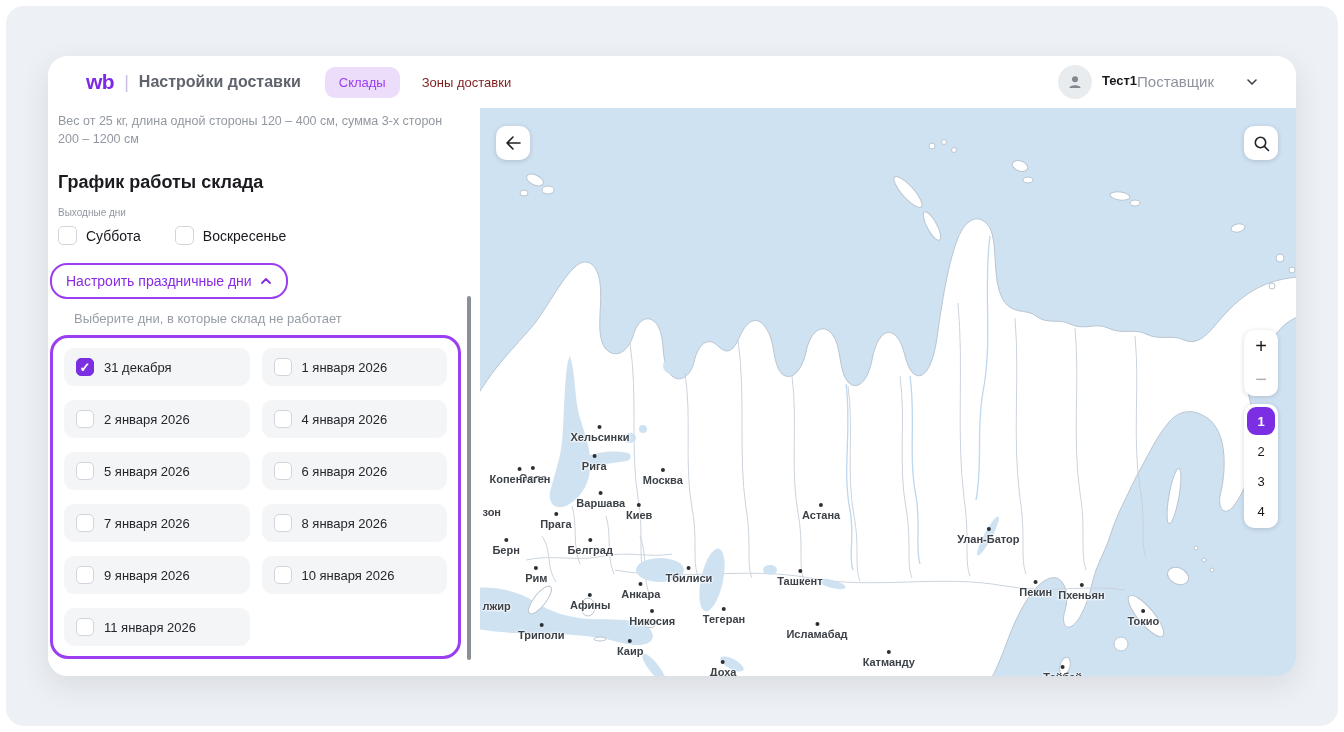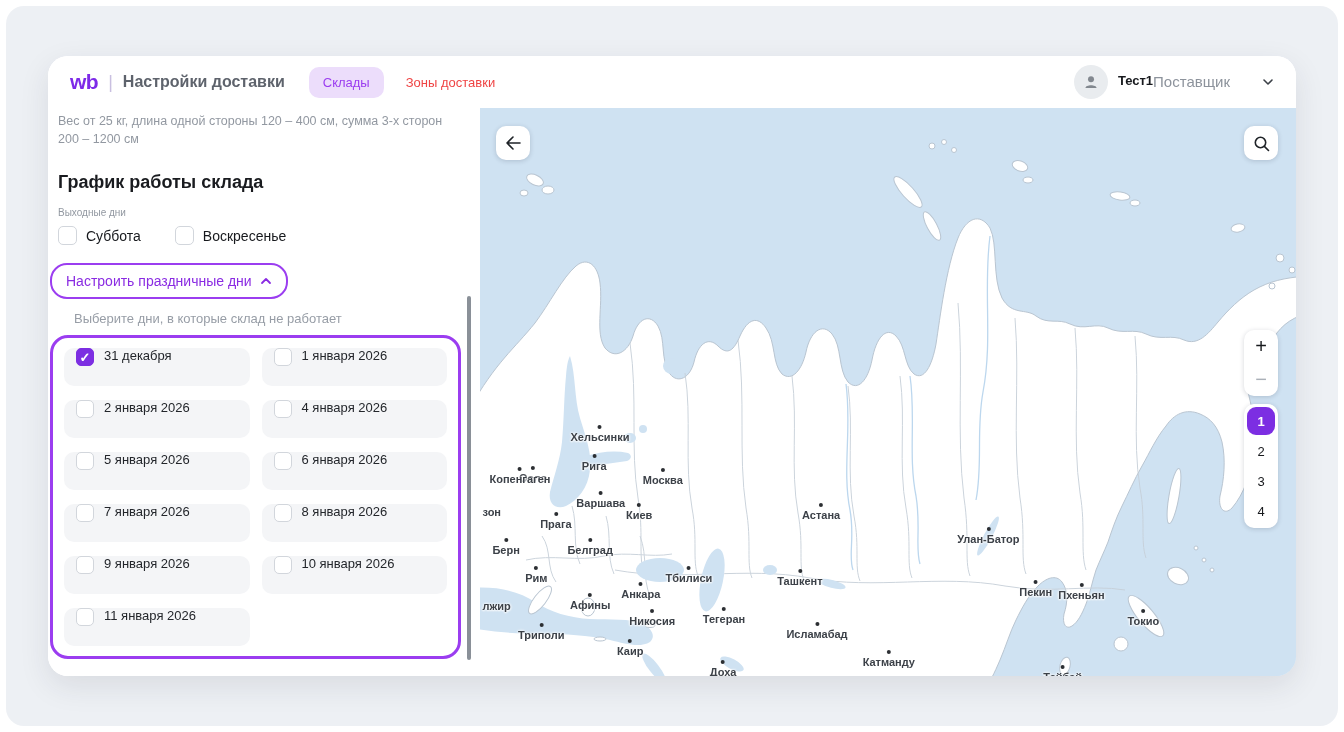--- a/index.html
+++ b/index.html
@@ -13,26 +13,26 @@
 
   
   .app-card {
     position:absolute; left:48px; top:56px; width:1248px; height:620px;
     background:#fff; border-radius:20px; overflow:hidden;
     box-shadow:0 10px 30px rgba(35,38,60,.10);
     display:flex; flex-direction:column;
   }
 
   
-  header { height:52px; flex:none; display:flex; align-items:center; padding:0 22px; background:#fff; }
+  header { height:52px; flex:none; display:flex; align-items:center; padding:0 38px; background:#fff; }
   .logo { font-size:21px; font-weight:800; color:#7d2ae8; letter-spacing:-.5px; }
   .logo-divider { margin:0 10px; color:#c9bfe0; font-weight:300; font-size:18px; }
   .app-title { font-size:16px; font-weight:700; color:#5e636c; }
   .tabs { display:flex; gap:8px; margin-left:24px; }
-  .tab { border:none; background:transparent; font-family:inherit; font-size:13px; color:#ef4444;
+  .tab { border:none; background:transparent; font-family:inherit; font-size:13px; color:#7f1d1d;
          padding:8px 14px; border-radius:10px; cursor:pointer; }
   .tab.active { background:#ecddfb; color:#9b3df0; }
   .user { margin-left:auto; display:flex; align-items:center; gap:10px; cursor:pointer; }
   .avatar { width:34px; height:34px; border-radius:50%; background:#e9ecef; display:grid; place-items:center; }
   .user-text { display:flex; flex-direction:row; line-height:1.25; }
   .user-name { font-size:13px; font-weight:700; color:#17191d; }
   .user-role { font-size:15px; color:#8d939c; }
   .user-chevron { margin-left:22px; display:grid; place-items:center; }
 
   
@@ -50,21 +50,21 @@
   .checkbox.checked { background:#7c2ee2; border-color:#7c2ee2; }
   .checkbox.checked::after { content:"\2713"; position:absolute; inset:0; display:flex; align-items:center;
               justify-content:center; color:#fff; font-size:13px; font-weight:700; }
   .holiday-toggle { margin-top:18px; margin-left:-8px; display:inline-flex; align-items:center; gap:8px;
               padding:8px 14px; border:2px solid #9b3df0; border-radius:17px; background:#fff;
               color:#8a2be2; font-family:inherit; font-size:14px; cursor:pointer; }
   .hint { margin-top:12px; font-size:13px; color:#979da6;margin-left:16px; }
   .holidays-box { margin-top:9px; margin-left:-8px; width:411px; border:3px solid #9b3df0;
               border-radius:18px; padding:10px 11px; }
   .holidays-grid { display:grid; grid-template-columns:1fr 1fr; column-gap:12px; row-gap:14px; }
-  .holiday-item { height:38px; background:#f4f5f7; border-radius:10px; display:flex; align-items:flex-start;
+  .holiday-item { height:38px; background:#f4f5f7; border-radius:10px; display:flex; align-items:center;
               gap:10px; padding:0 12px; font-size:13px; color:#23262b; cursor:pointer; }
   .holiday-item .checkbox { width:18px; height:18px; }
   .panel-scrollbar { position:absolute; right:9px; top:188px; width:4px; height:364px;
               background:#8a9098; border-radius:2px; cursor:grab; }
 
   
   .map { flex:1; position:relative; background:#cfe2f2; overflow:hidden; }
   .map svg.geo { position:absolute; inset:0; width:100%; height:100%; }
   .city { position:absolute; transform:translate(-50%,-50%); display:flex; flex-direction:column;
           align-items:center; gap:2px; pointer-events:none; }

